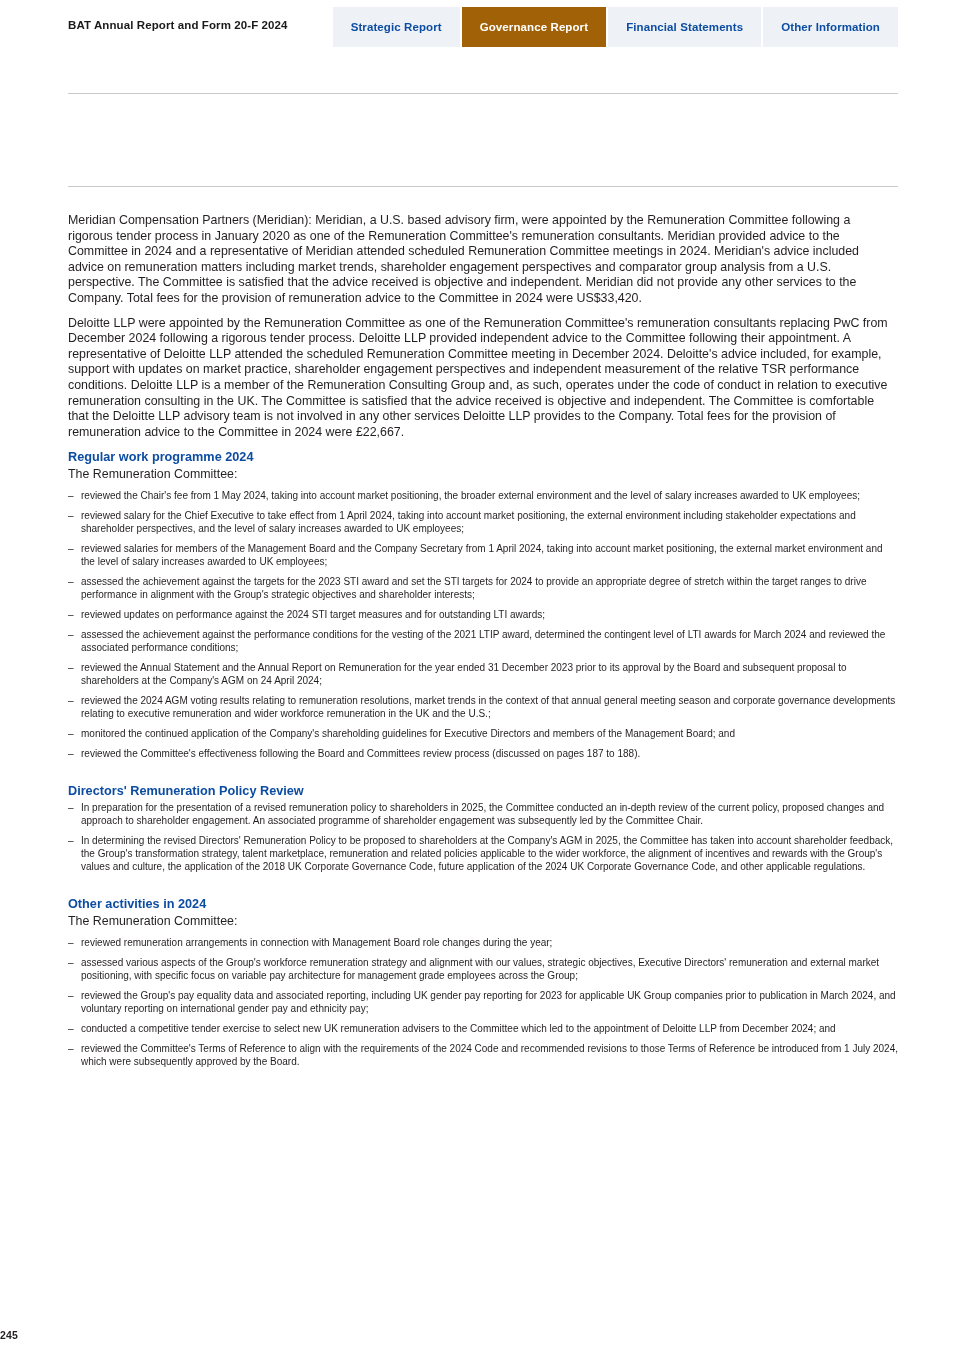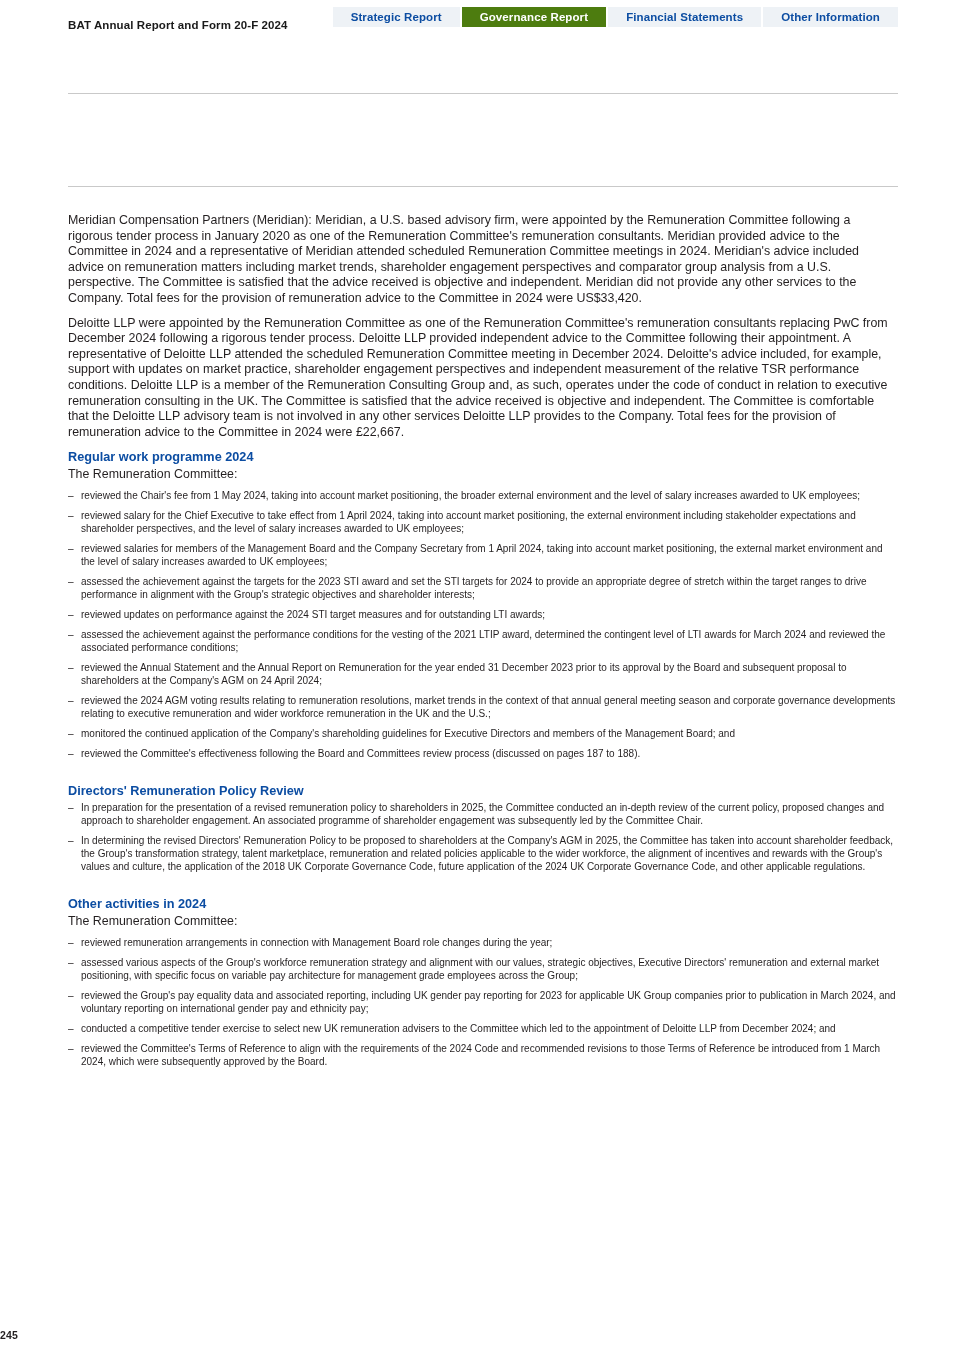--- a/index.html
+++ b/index.html
@@ -31,37 +31,37 @@
     display: flex;
     align-items: center;
     letter-spacing: 0.1px;
     flex: 0 0 auto;
     text-align: center;
   }
   .nav-tabs {
     display: flex;
     margin-left: auto;
     margin-right: 68px;
-    height: 20px;
+    height: 40px;
   }
   .nav-tab {
     display: flex;
     align-items: center;
     justify-content: center;
     font-size: 11.5px;
     font-weight: bold;
     color: #0c4da2;
     background: #eef2f6;
     padding: 0 18px;
     margin-left: 2px;
     letter-spacing: 0.1px;
     white-space: nowrap;
   }
   .nav-tab.active {
-    background: #4d7c0f;
+    background: #a16207;
     color: #ffffff;
   }
 
   
   .rule {
     border-top: 1px solid #c9c9c9;
     margin: 0 68px;
   }
   .rule-top { margin-top: 50px; }
   .rule-second { margin-top: 92px; }
@@ -169,18 +169,18 @@
 
   <div class="spacer-8"></div>
 
   <h3 class="section-head">Other activities in 2024</h3>
   <p class="lead">The Remuneration Committee:</p>
   <ul class="dash-list">
     <li>reviewed remuneration arrangements in connection with Management Board role changes during the year;</li>
     <li>assessed various aspects of the Group's workforce remuneration strategy and alignment with our values, strategic objectives, Executive Directors' remuneration and external market positioning, with specific focus on variable pay architecture for management grade employees across the Group;</li>
     <li>reviewed the Group's pay equality data and associated reporting, including UK gender pay reporting for 2023 for applicable UK Group companies prior to publication in March 2024, and voluntary reporting on international gender pay and ethnicity pay;</li>
     <li>conducted a competitive tender exercise to select new UK remuneration advisers to the Committee which led to the appointment of Deloitte LLP from December 2024; and</li>
-    <li>reviewed the Committee's Terms of Reference to align with the requirements of the 2024 Code and recommended revisions to those Terms of Reference be introduced from 1 March 2024, which were subsequently approved by the Board.</li>
+    <li>reviewed the Committee's Terms of Reference to align with the requirements of the 2024 Code and recommended revisions to those Terms of Reference be introduced from 1 July 2024, which were subsequently approved by the Board.</li>
   </ul>
 
 </div>
 
 <div class="page-number">245</div>
 
 </body></html>

